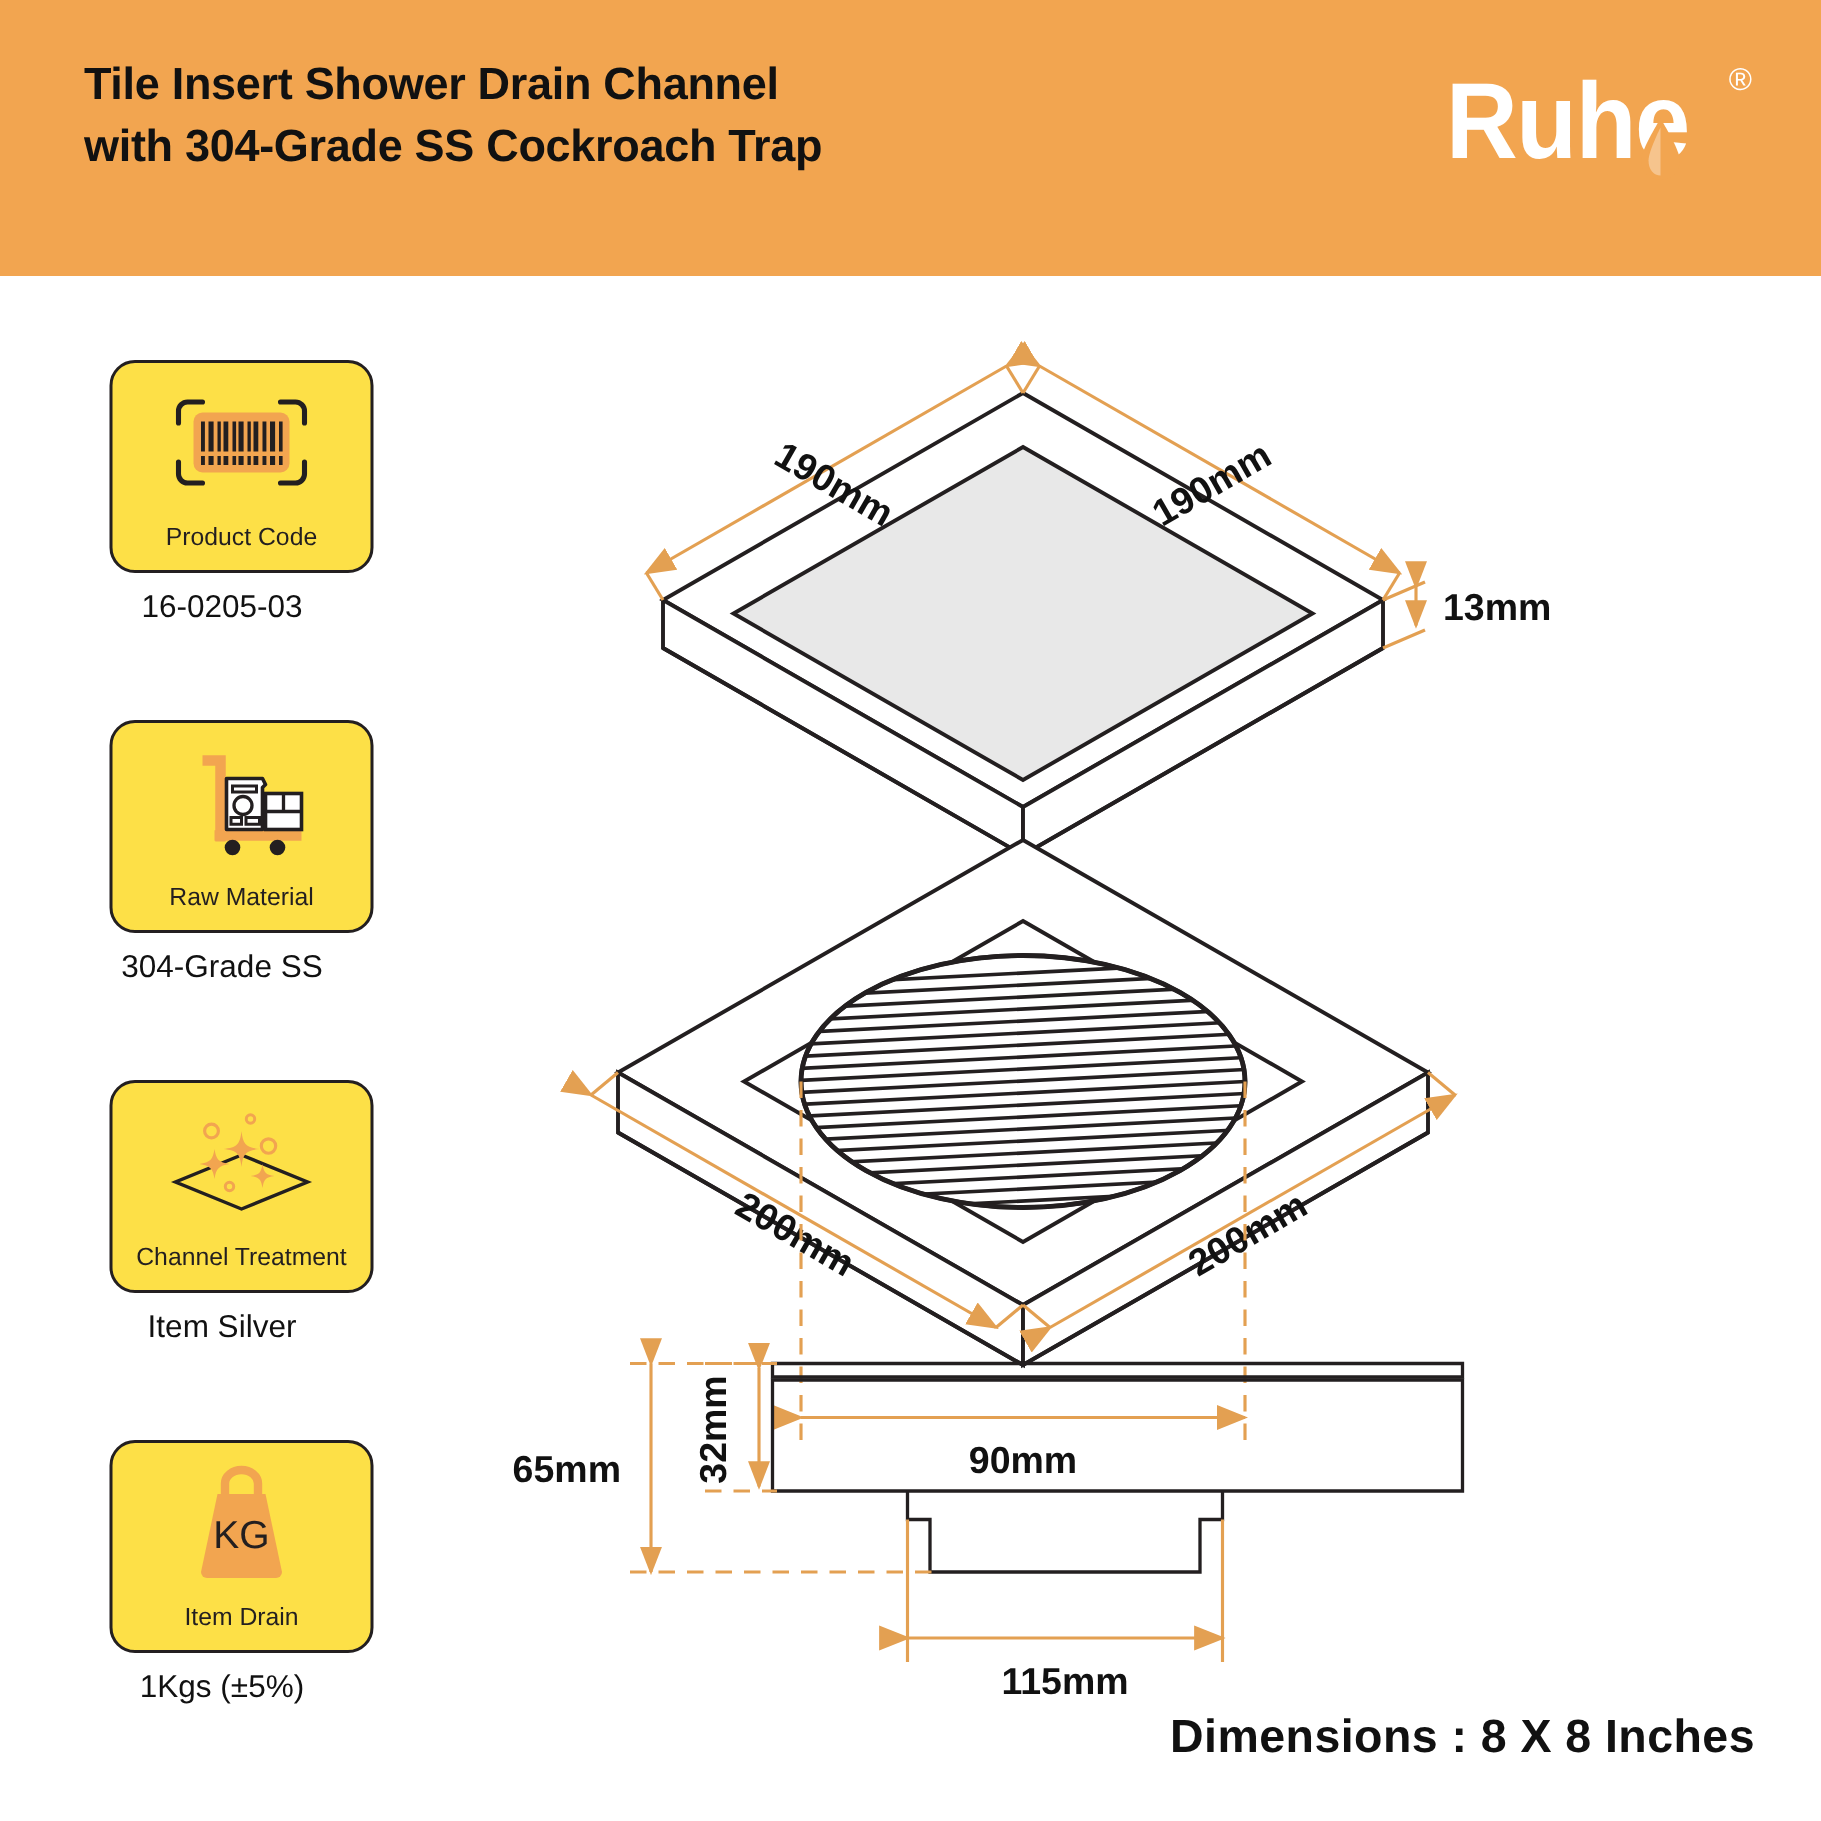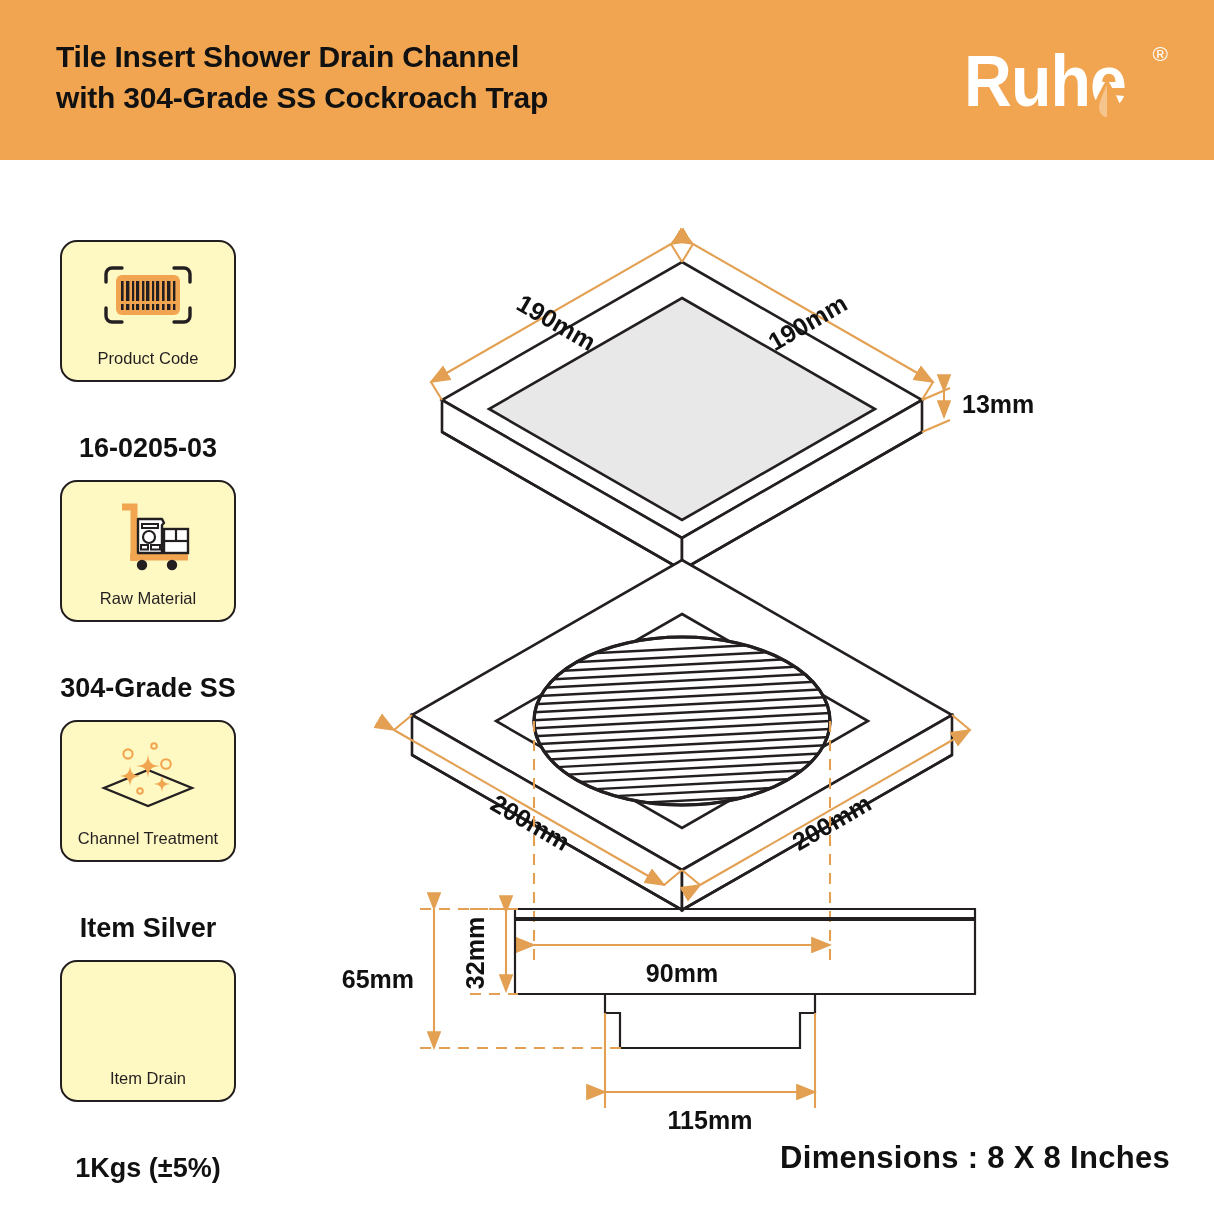--- a/index.html
+++ b/index.html
@@ -13,21 +13,21 @@
     position: relative;
     font-family: "Liberation Sans", sans-serif;
     overflow: hidden;
   }
 
   
   .header {
     position: absolute;
     left: 0; top: 0;
     width: 1214px;
-    height: 160px;
+    height: 184px;
     background: #f2a550;
   }
   .header-title {
     position: absolute;
     left: 56px;
     top: 36px;
     font-size: 30px;
     font-weight: 700;
     line-height: 1.38;
     color: #111111;
@@ -67,22 +67,23 @@
     top: 38px;
   }
 
   
   .spec-card {
     position: absolute;
     width: 176px;
     height: 142px;
     border: 2.4px solid #231f20;
     border-radius: 17px;
-    background: #fef9c3;
+    background: #fde047;
     box-sizing: border-box;
+    margin-left: 13px;
   }
   .spec-icon {
     position: absolute;
     left: 0; right: 0;
     top: 12px;
     height: 82px;
     display: flex;
     align-items: center;
     justify-content: center;
   }
@@ -92,24 +93,23 @@
     bottom: 12px;
     text-align: center;
     font-size: 16.5px;
     color: #231f20;
     font-weight: 400;
   }
   .spec-value {
     position: absolute;
     width: 240px;
     text-align: center;
-    font-size: 27px;
-    font-weight: 700;
+    font-size: 21px;
+    font-weight: 400;
     color: #111111;
-    margin-top: 40px;
   }
 
   
   .diagram {
     position: absolute;
     left: 330px;
     top: 170px;
     width: 884px;
     height: 1044px;
   }
@@ -228,20 +228,29 @@
       <circle cx="62" cy="10" r="2.8" fill="none" stroke="#f2a550" stroke-width="2"></circle>
       <circle cx="74" cy="28" r="4.8" fill="none" stroke="#f2a550" stroke-width="2.1"></circle>
       <circle cx="48" cy="55" r="2.8" fill="none" stroke="#f2a550" stroke-width="2"></circle>
     </svg>
   </div>
   <div class="spec-label">Channel Treatment</div>
 </div>
 <div class="spec-value" style="left:28px; top:873px;">Item Silver</div>
 
 <div class="spec-card" style="left:60px; top:960px;">
+  <div class="spec-icon">
+    <svg width="90" height="82" viewBox="0 0 90 82">
+
+      <path d="M34 22 V15 A11 9 0 0 1 56 15 V22" fill="none" stroke="#f2a550" stroke-width="5.6" stroke-linecap="round"></path>
+
+      <path d="M29 22 H61 L72 74 A4 4 0 0 1 68 78 H22 A4 4 0 0 1 18 74 Z" fill="#f2a550"></path>
+      <text x="45" y="58" text-anchor="middle" font-family="Liberation Sans, sans-serif" font-size="26" fill="#231f20">KG</text>
+    </svg>
+  </div>
   <div class="spec-label">Item Drain</div>
 </div>
 <div class="spec-value" style="left:28px; top:1113px;">1Kgs (±5%)</div>
 
 <div class="diagram">
   <svg width="884" height="1044" viewBox="0 0 884 1044">
 
     <defs>
       <marker id="ar" markerWidth="10" markerHeight="8" refX="9" refY="4" orient="auto">
         <path d="M0 0 L10 4 L0 8 Z" fill="#e3a052"></path>

